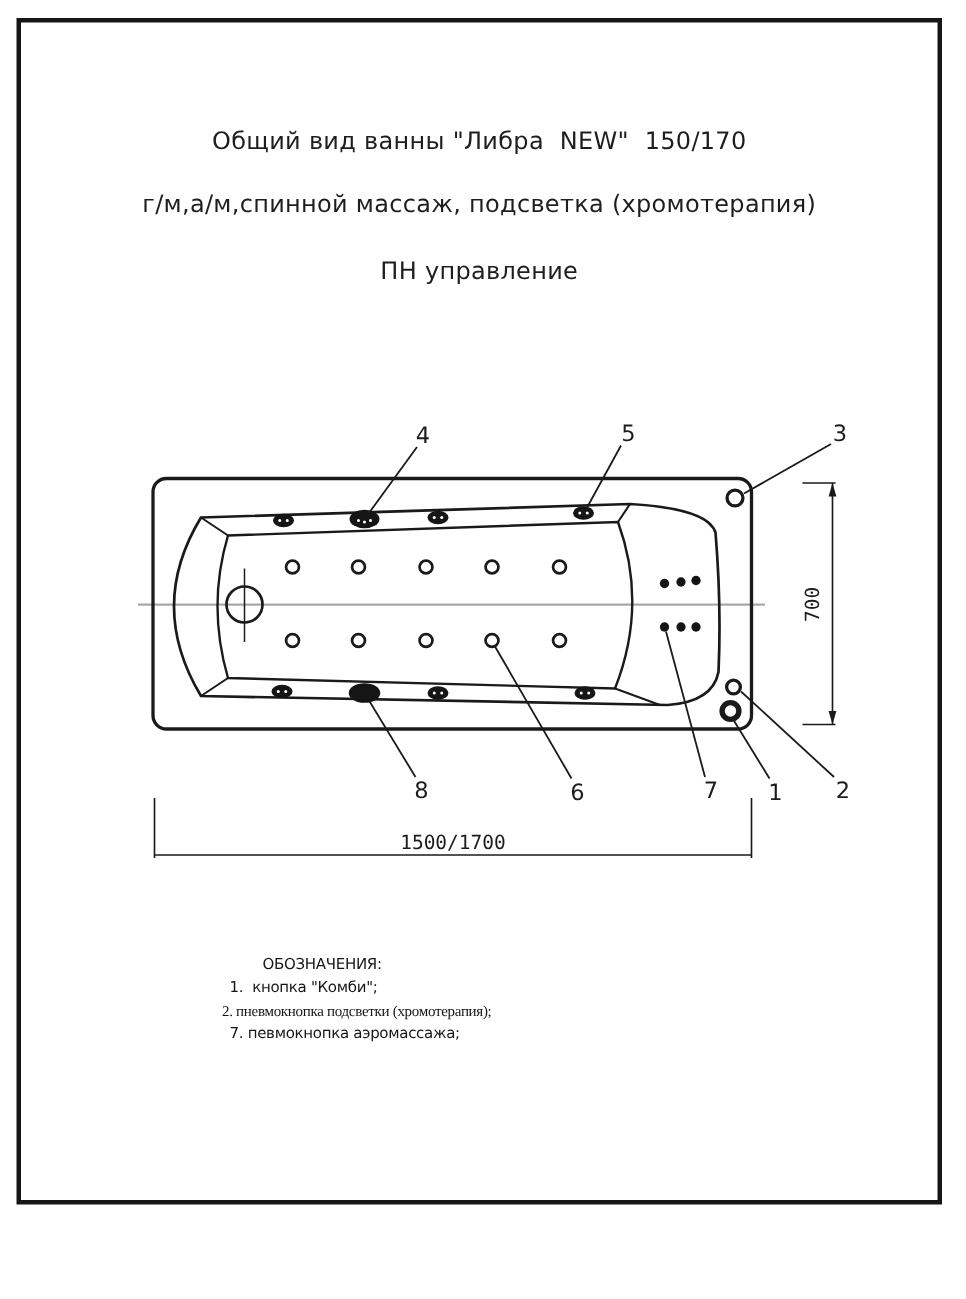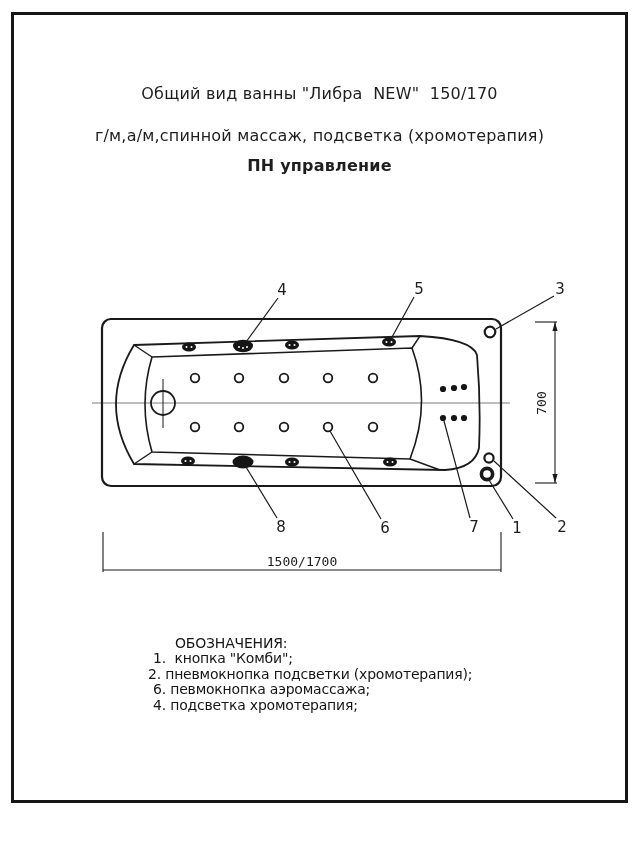--- a/index.html
+++ b/index.html
@@ -15,32 +15,32 @@
     position:absolute;left:11px;top:12px;width:611px;height:785px;
     border:3px solid #161616;
     background:#fff;
   }
   .titles{
     position:absolute;left:11px;top:0;width:617px;text-align:center;
   }
   .title-line{position:absolute;left:0;width:100%;font-size:16px;letter-spacing:.2px;color:#1e1e1e;white-space:pre;}
   .t1{top:84px;}
   .t2{top:126px;}
-  .t3{top:156px;font-weight:bold;}
+  .t3{top:171px;}
   svg text{fill:#1c1c1c;}
   .callout-num{font-family:"DejaVu Sans",sans-serif;font-size:15px;}
   .dim-text{font-family:"DejaVu Sans Mono",monospace;font-size:13px;}
   .legend{
     position:absolute;left:148px;top:636px;width:420px;
-    font-size:14px;line-height:15.4px;letter-spacing:-0.2px;color:#161616;
+    font-size:10px;line-height:15.4px;letter-spacing:-0.2px;color:#161616;
   }
   .legend-header{padding-left:27px;}
   .legend ul{list-style:none;margin:0;padding:0;}
   .legend li{padding-left:5px;white-space:pre;}
-  .legend li.shift{padding-left:0;}
+  .legend li.shift{padding-left:0;font-family:Liberation Serif, serif;}
 </style>
 </head>
 <body>
 
 <div class="canvas">
 
   <div class="sheet-frame"></div>
 
   <div class="titles">
     <div class="title-line t1">Общий вид ванны "Либра  NEW"  150/170</div>
@@ -180,18 +180,17 @@
       <line x1="103" y1="570" x2="501" y2="570"></line>
       <text class="dim-text" x="302" y="566" text-anchor="middle" stroke="none">1500/1700</text>
     </g>
   </svg>
 
   <div class="legend">
     <div class="legend-header">ОБОЗНАЧЕНИЯ:</div>
     <ul>
       <li>1.  кнопка "Комби";</li>
       <li class="shift">2. пневмокнопка подсветки (хромотерапия);</li>
-      <li>6. певмокнопка аэромассажа;</li>
-      <li>4. подсветка хромотерапия;</li>
+      <li>7. певмокнопка аэромассажа;</li>
     </ul>
   </div>
 
 </div>
 
 </body></html>

